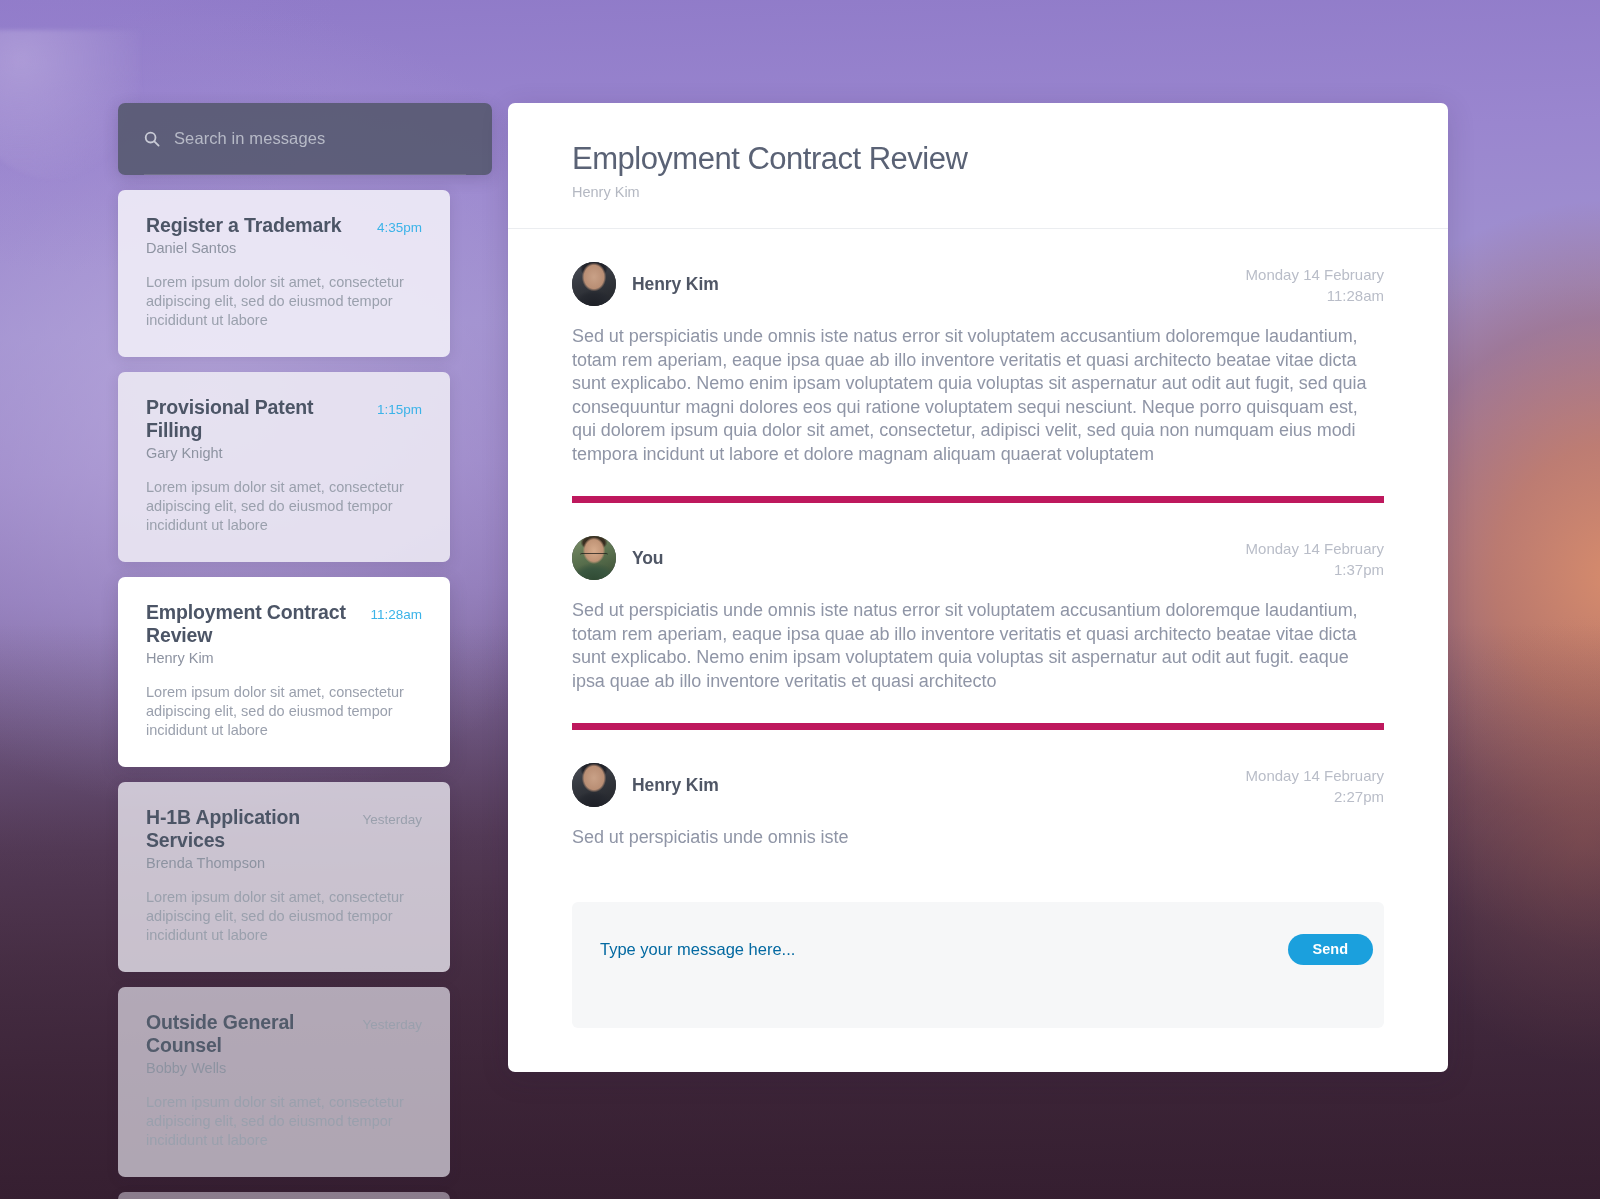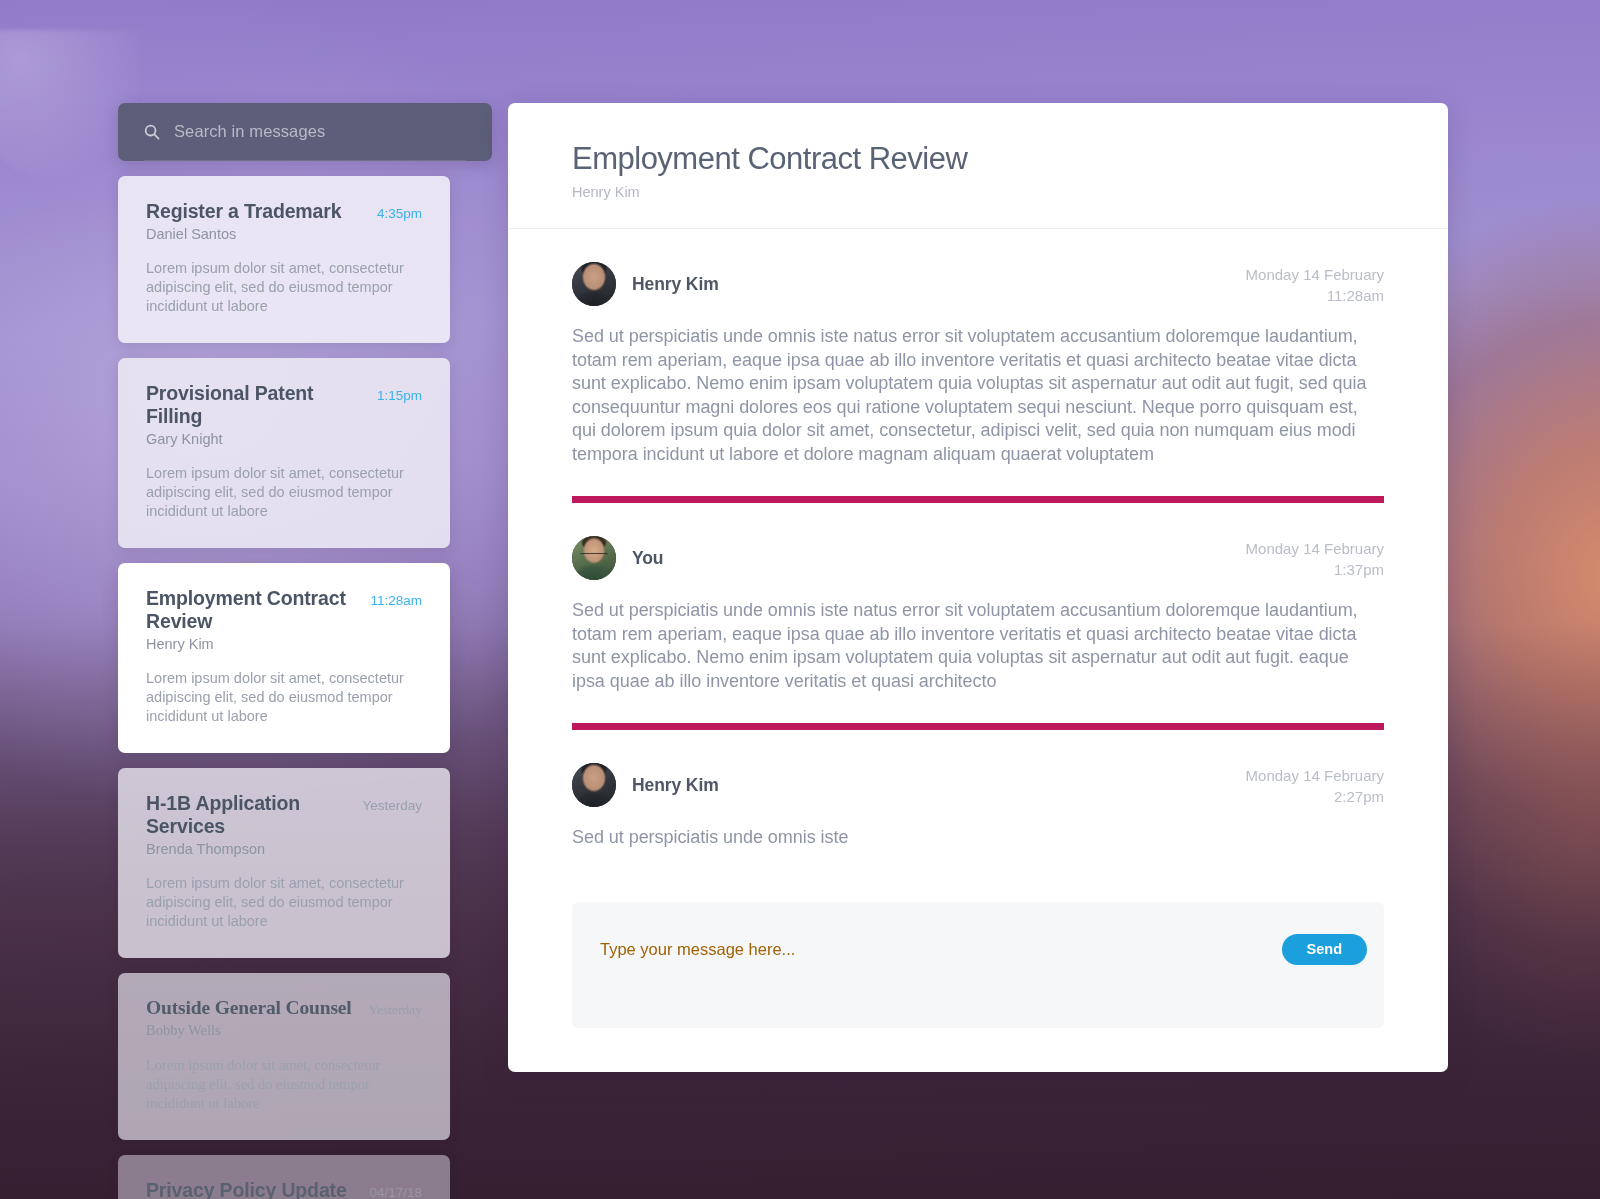--- a/index.html
+++ b/index.html
@@ -86,21 +86,21 @@
   .search-panel {
     width: 374px;
     background: rgba(84,88,109,0.88);
     border-radius: 7px;
     padding: 0 26px;
     box-shadow: 0 4px 16px rgba(40,25,55,0.18);
   }
   .search-row {
     display: flex;
     align-items: center;
-    height: 58px;
+    height: 72px;
     border-bottom: 1px solid rgba(255,255,255,0.13);
     gap: 14px;
   }
   .search-icon { width: 16px; height: 16px; flex: none; display:block; }
   .search-icon circle, .search-icon line {
     stroke: #c9cbd6; stroke-width: 1.8px; fill: none; stroke-linecap: round;
   }
   .search-input-text {
     font-size: 16.5px;
     color: #b7bac7;
@@ -160,21 +160,21 @@
     line-height: 19px;
     color: #9aa0ad;
     margin-top: 17px;
   }
 
   
   .msg-card.v0 { background: rgba(238,235,246,0.93); box-shadow:0 3px 14px rgba(45,28,60,0.13); }
   .msg-card.v1 { background: rgba(235,232,243,0.90); box-shadow:0 3px 14px rgba(45,28,60,0.13); }
   .msg-card.active { background: #ffffff; box-shadow:0 4px 18px rgba(45,28,60,0.17); }
   .msg-card.v2 { background: rgba(229,226,236,0.82); box-shadow:0 3px 14px rgba(45,28,60,0.12); }
-  .msg-card.v3 { background: rgba(222,217,228,0.72); box-shadow:0 3px 13px rgba(45,28,60,0.11);font-family:Liberation Serif, serif; }
+  .msg-card.v3 { background: rgba(222,217,228,0.72); box-shadow:0 3px 13px rgba(45,28,60,0.11); }
   .msg-card.v4 { background: rgba(210,203,216,0.55); box-shadow:0 3px 12px rgba(45,28,60,0.10); }
 
   .msg-card.v3 .msg-title { color:#525b6b; }
   .msg-card.v4 .msg-title { color:#5a6170; }
   .msg-card.v4 .msg-sender, .msg-card.v4 .msg-preview { color:#8e8d99; }
   .msg-card.v4 .msg-time.dim { color:#9b96a3; }
 
   
   #main {
     position: absolute;
@@ -274,25 +274,25 @@
   .composer {
     margin: 22px 64px 0 64px;
     background: #f6f7f8;
     border-radius: 6px;
     height: 126px;
     position: relative;
     padding: 38px 28px 0 28px;
   }
   .composer-placeholder {
     font-size: 16.5px;
-    color: #a16207;
+    color: #0369a1;
   }
   .send-button {
     position: absolute;
-    right: 17px; top: 32px;
+    right: 11px; top: 32px;
     background: #1ba0dd;
     color: #ffffff;
     font-size: 14.5px;
     font-weight: 700;
     border: none;
     border-radius: 16px;
     height: 31px;
     padding: 0 25px;
     cursor: pointer;
     font-family: "Liberation Sans", sans-serif;

